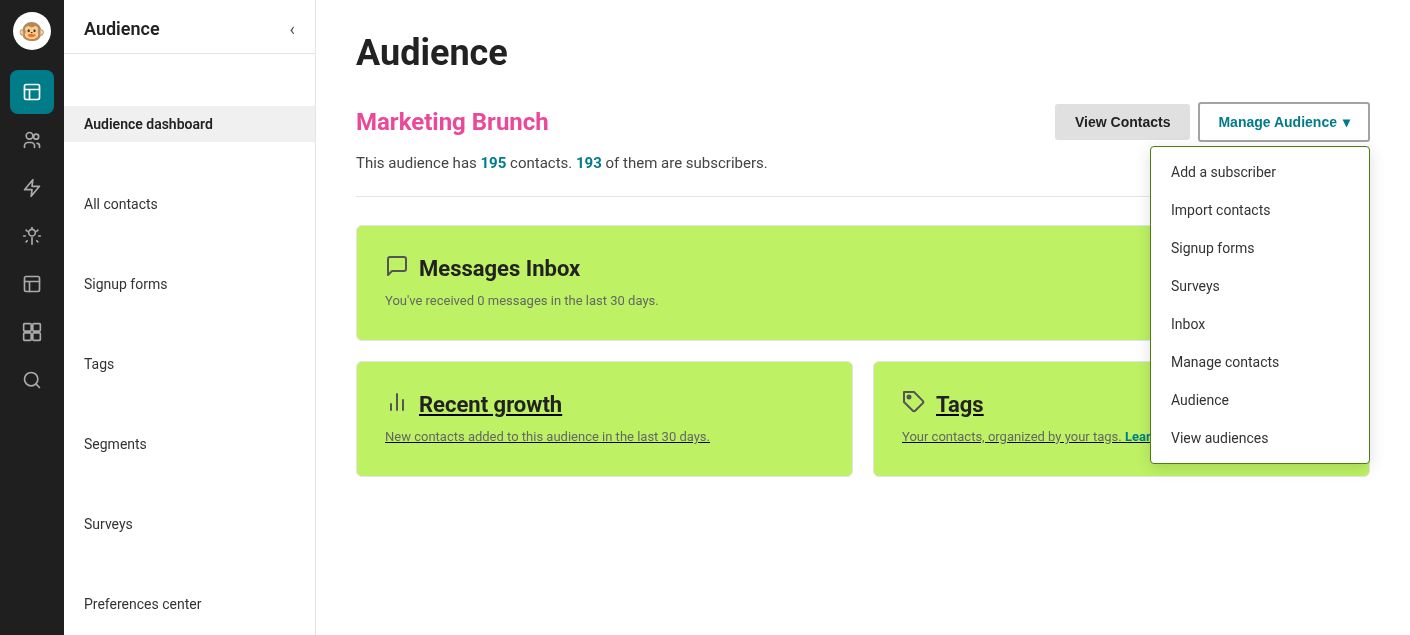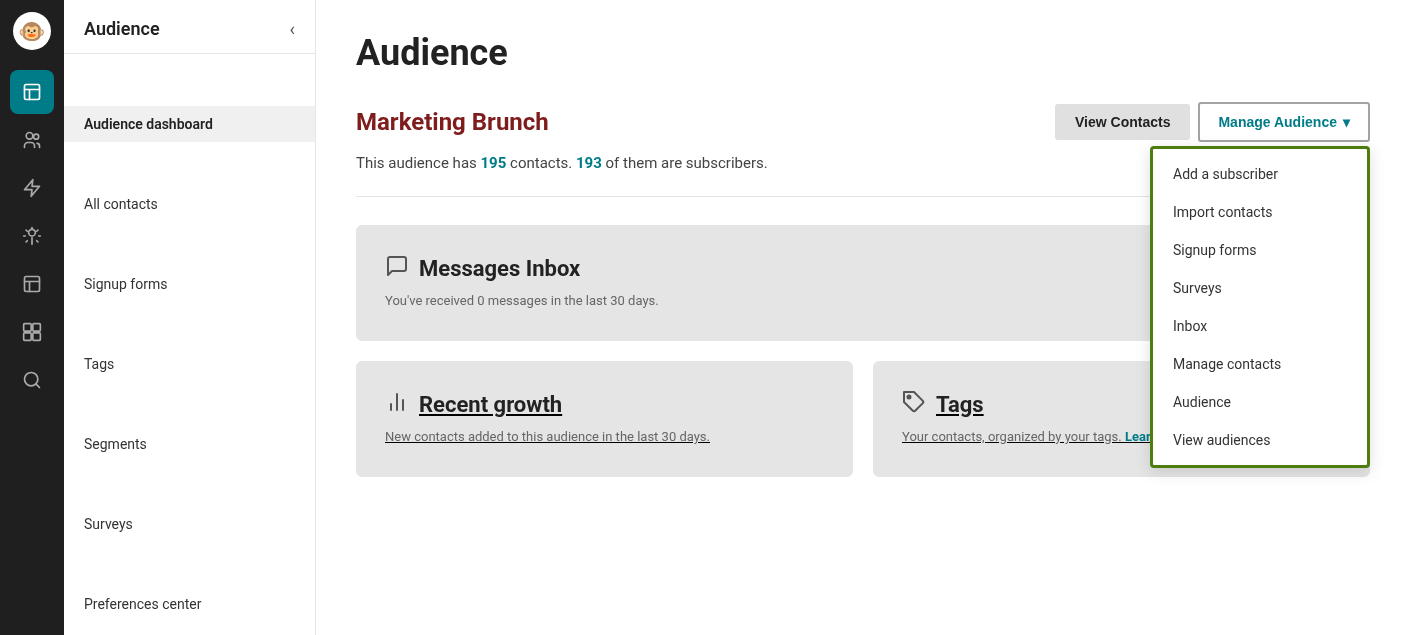--- a/index.html
+++ b/index.html
@@ -119,21 +119,21 @@
     }
     .audience-header {
       display: flex;
       align-items: center;
       justify-content: space-between;
       margin-bottom: 12px;
     }
     .audience-name {
       font-size: 24px;
       font-weight: 700;
-      color: #7f1d1d;
+      color: #ec4899;
     }
     .audience-header-buttons {
       display: flex;
       gap: 8px;
       align-items: center;
       position: relative;
     }
     .btn-view-contacts {
       background: #e0e0e0;
       border: none;
@@ -173,21 +173,21 @@
     }
 
     
     .cards-row {
       display: flex;
       gap: 20px;
       flex-wrap: wrap;
       text-decoration: underline;
     }
     .card {
-      background: #e5e5e5;
+      background: #bef264;
       border: 1px solid #e5e5e5;
       border-radius: 6px;
       padding: 28px 28px 32px 28px;
     }
     .card-full {
       width: 100%;
       margin-bottom: 20px;
     }
     .card-half {
       flex: 1;
@@ -217,21 +217,21 @@
       font-weight: 700;
       text-decoration: none;
     }
 
     
     .dropdown-menu {
       position: absolute;
       top: calc(100% + 4px);
       right: 0;
       background: #fff;
-      border: 3px solid #4d7c0f;
+      border: 1px solid #4d7c0f;
       border-radius: 4px;
       box-shadow: 0 4px 16px rgba(0,0,0,0.13);
       min-width: 220px;
       z-index: 100;
       padding: 6px 0;
     }
     .dropdown-item {
       padding: 11px 20px;
       font-size: 14px;
       color: #333;

